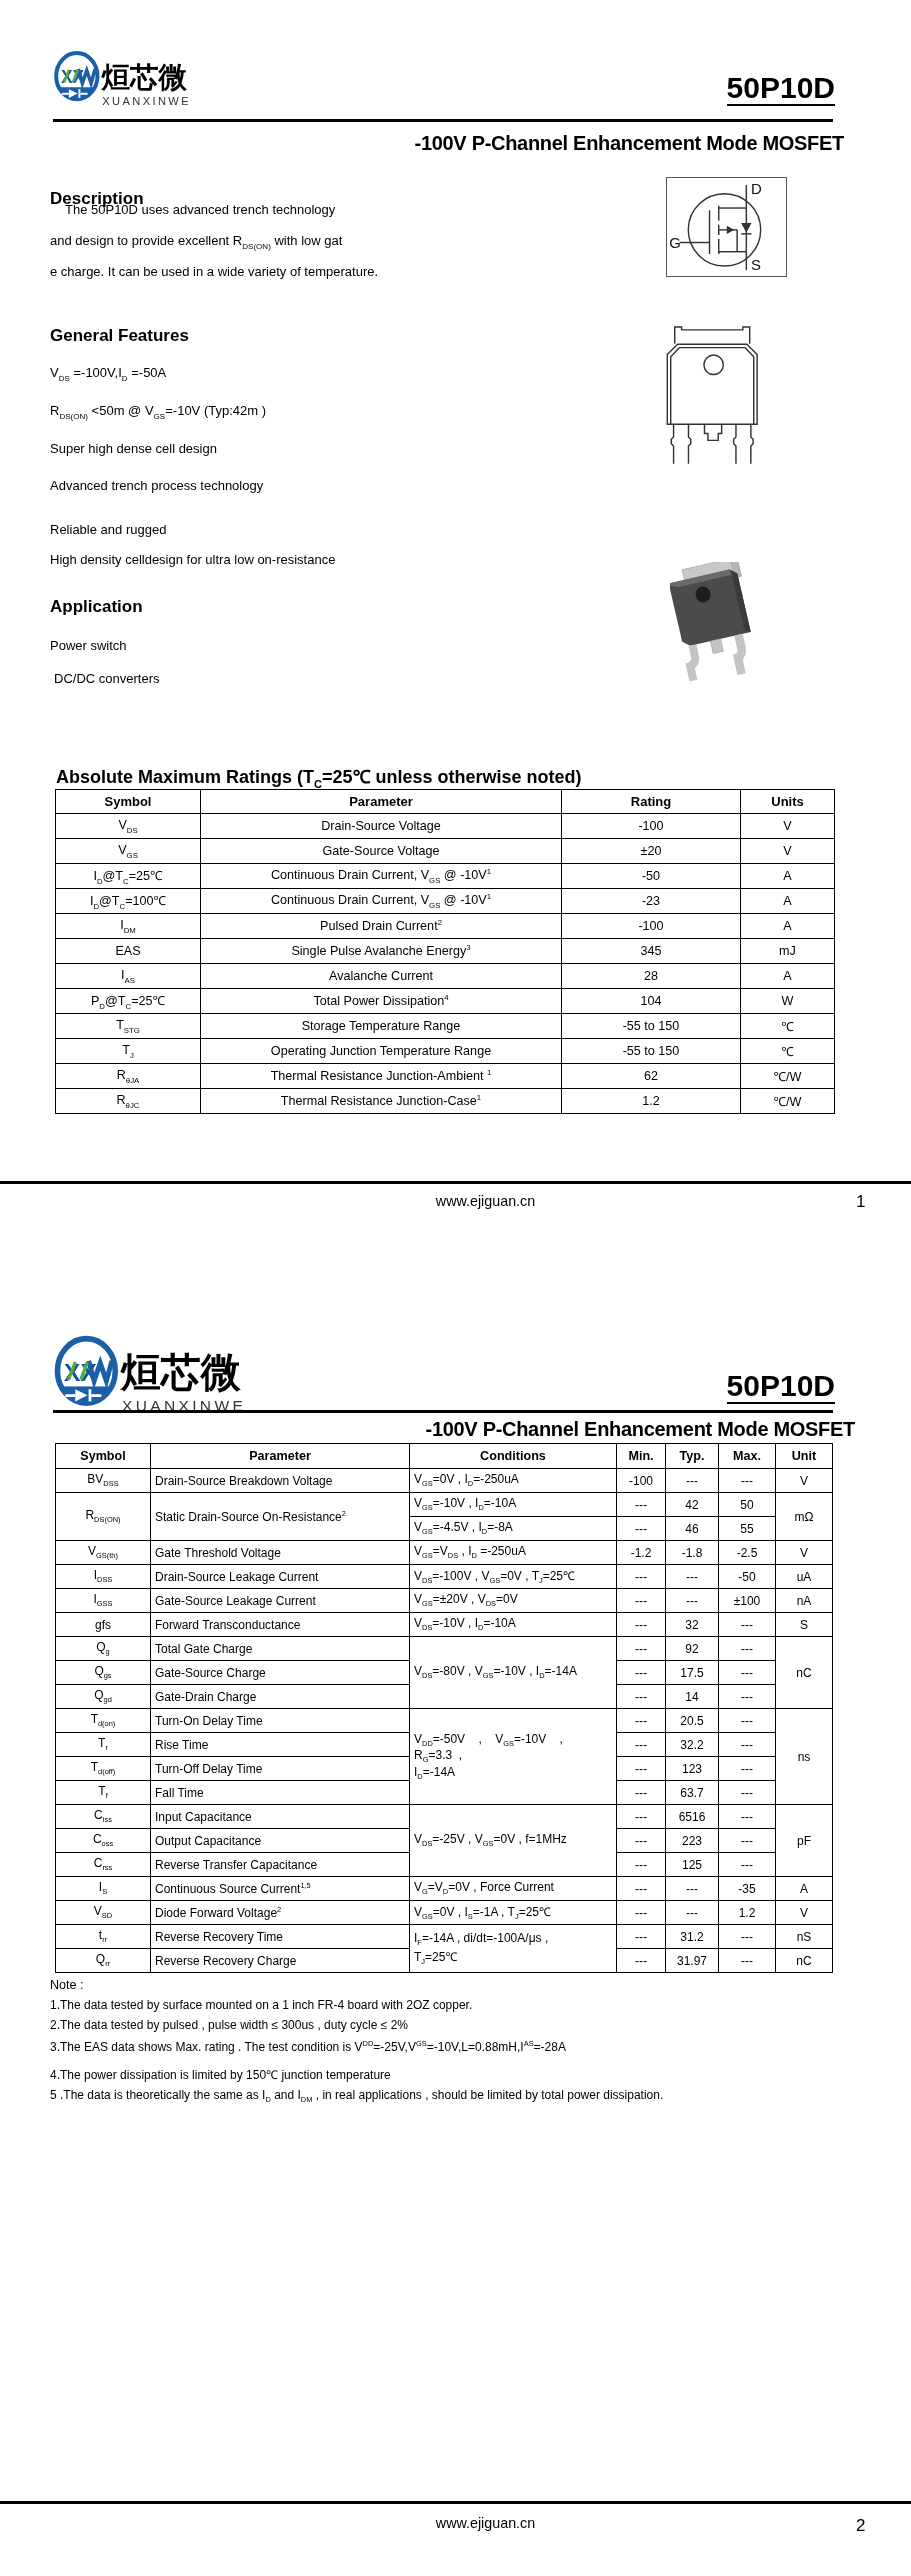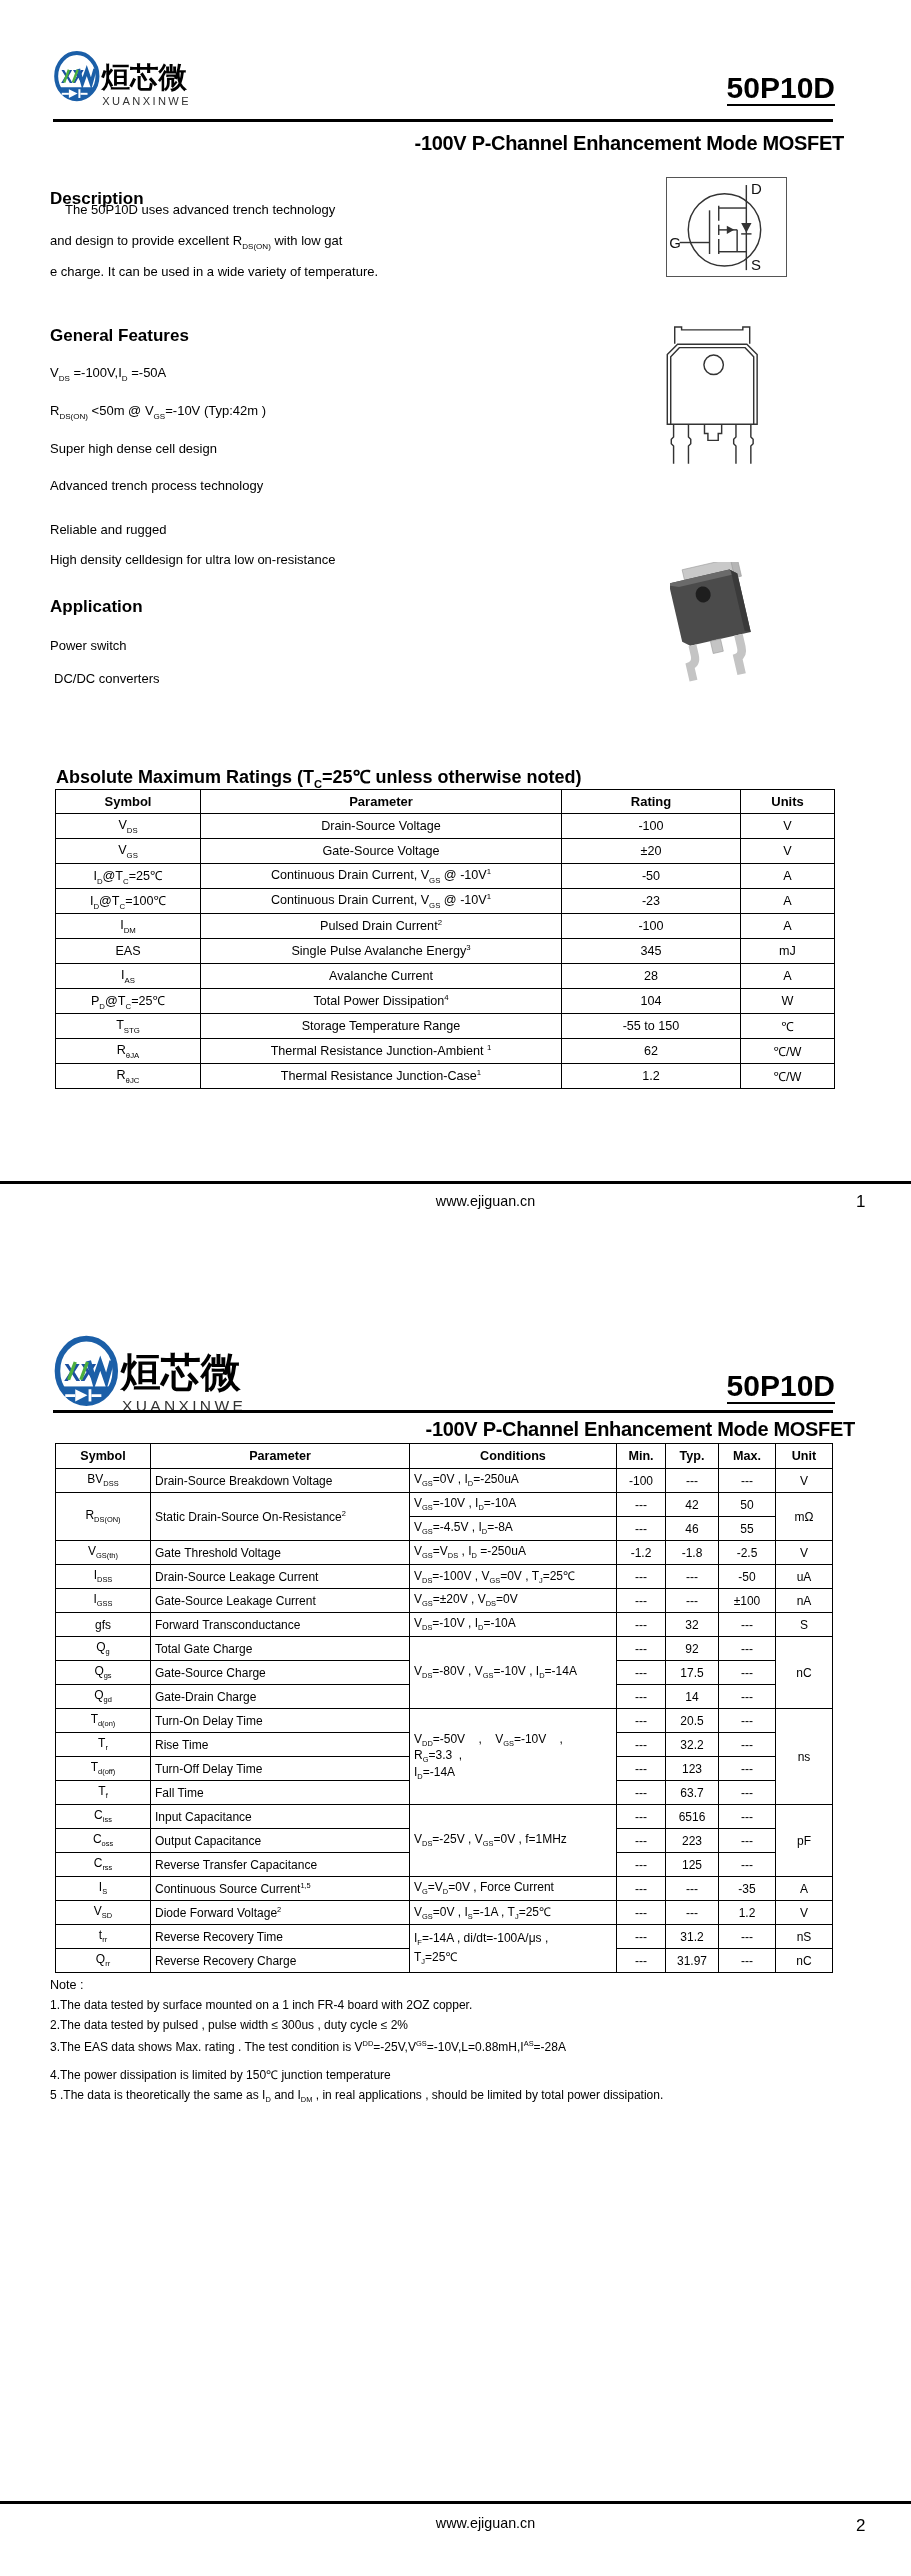--- a/index.html
+++ b/index.html
@@ -193,20 +193,26 @@
             <td>104</td>
             <td>W</td>
           </tr>
           <tr>
             <td>T<sub>STG</sub></td>
             <td>Storage Temperature Range</td>
             <td>-55 to 150</td>
             <td>℃</td>
           </tr>
           <tr>
+            <td>T<sub>J</sub></td>
+            <td>Operating Junction Temperature Range</td>
+            <td>-55 to 150</td>
+            <td>℃</td>
+          </tr>
+          <tr>
             <td>R<sub>θJA</sub></td>
             <td>Thermal Resistance Junction-Ambient <sup>1</sup></td>
             <td>62</td>
             <td>℃/W</td>
           </tr>
           <tr>
             <td>R<sub>θJC</sub></td>
             <td>Thermal Resistance Junction-Case<sup>1</sup></td>
             <td>1.2</td>
             <td>℃/W</td>

